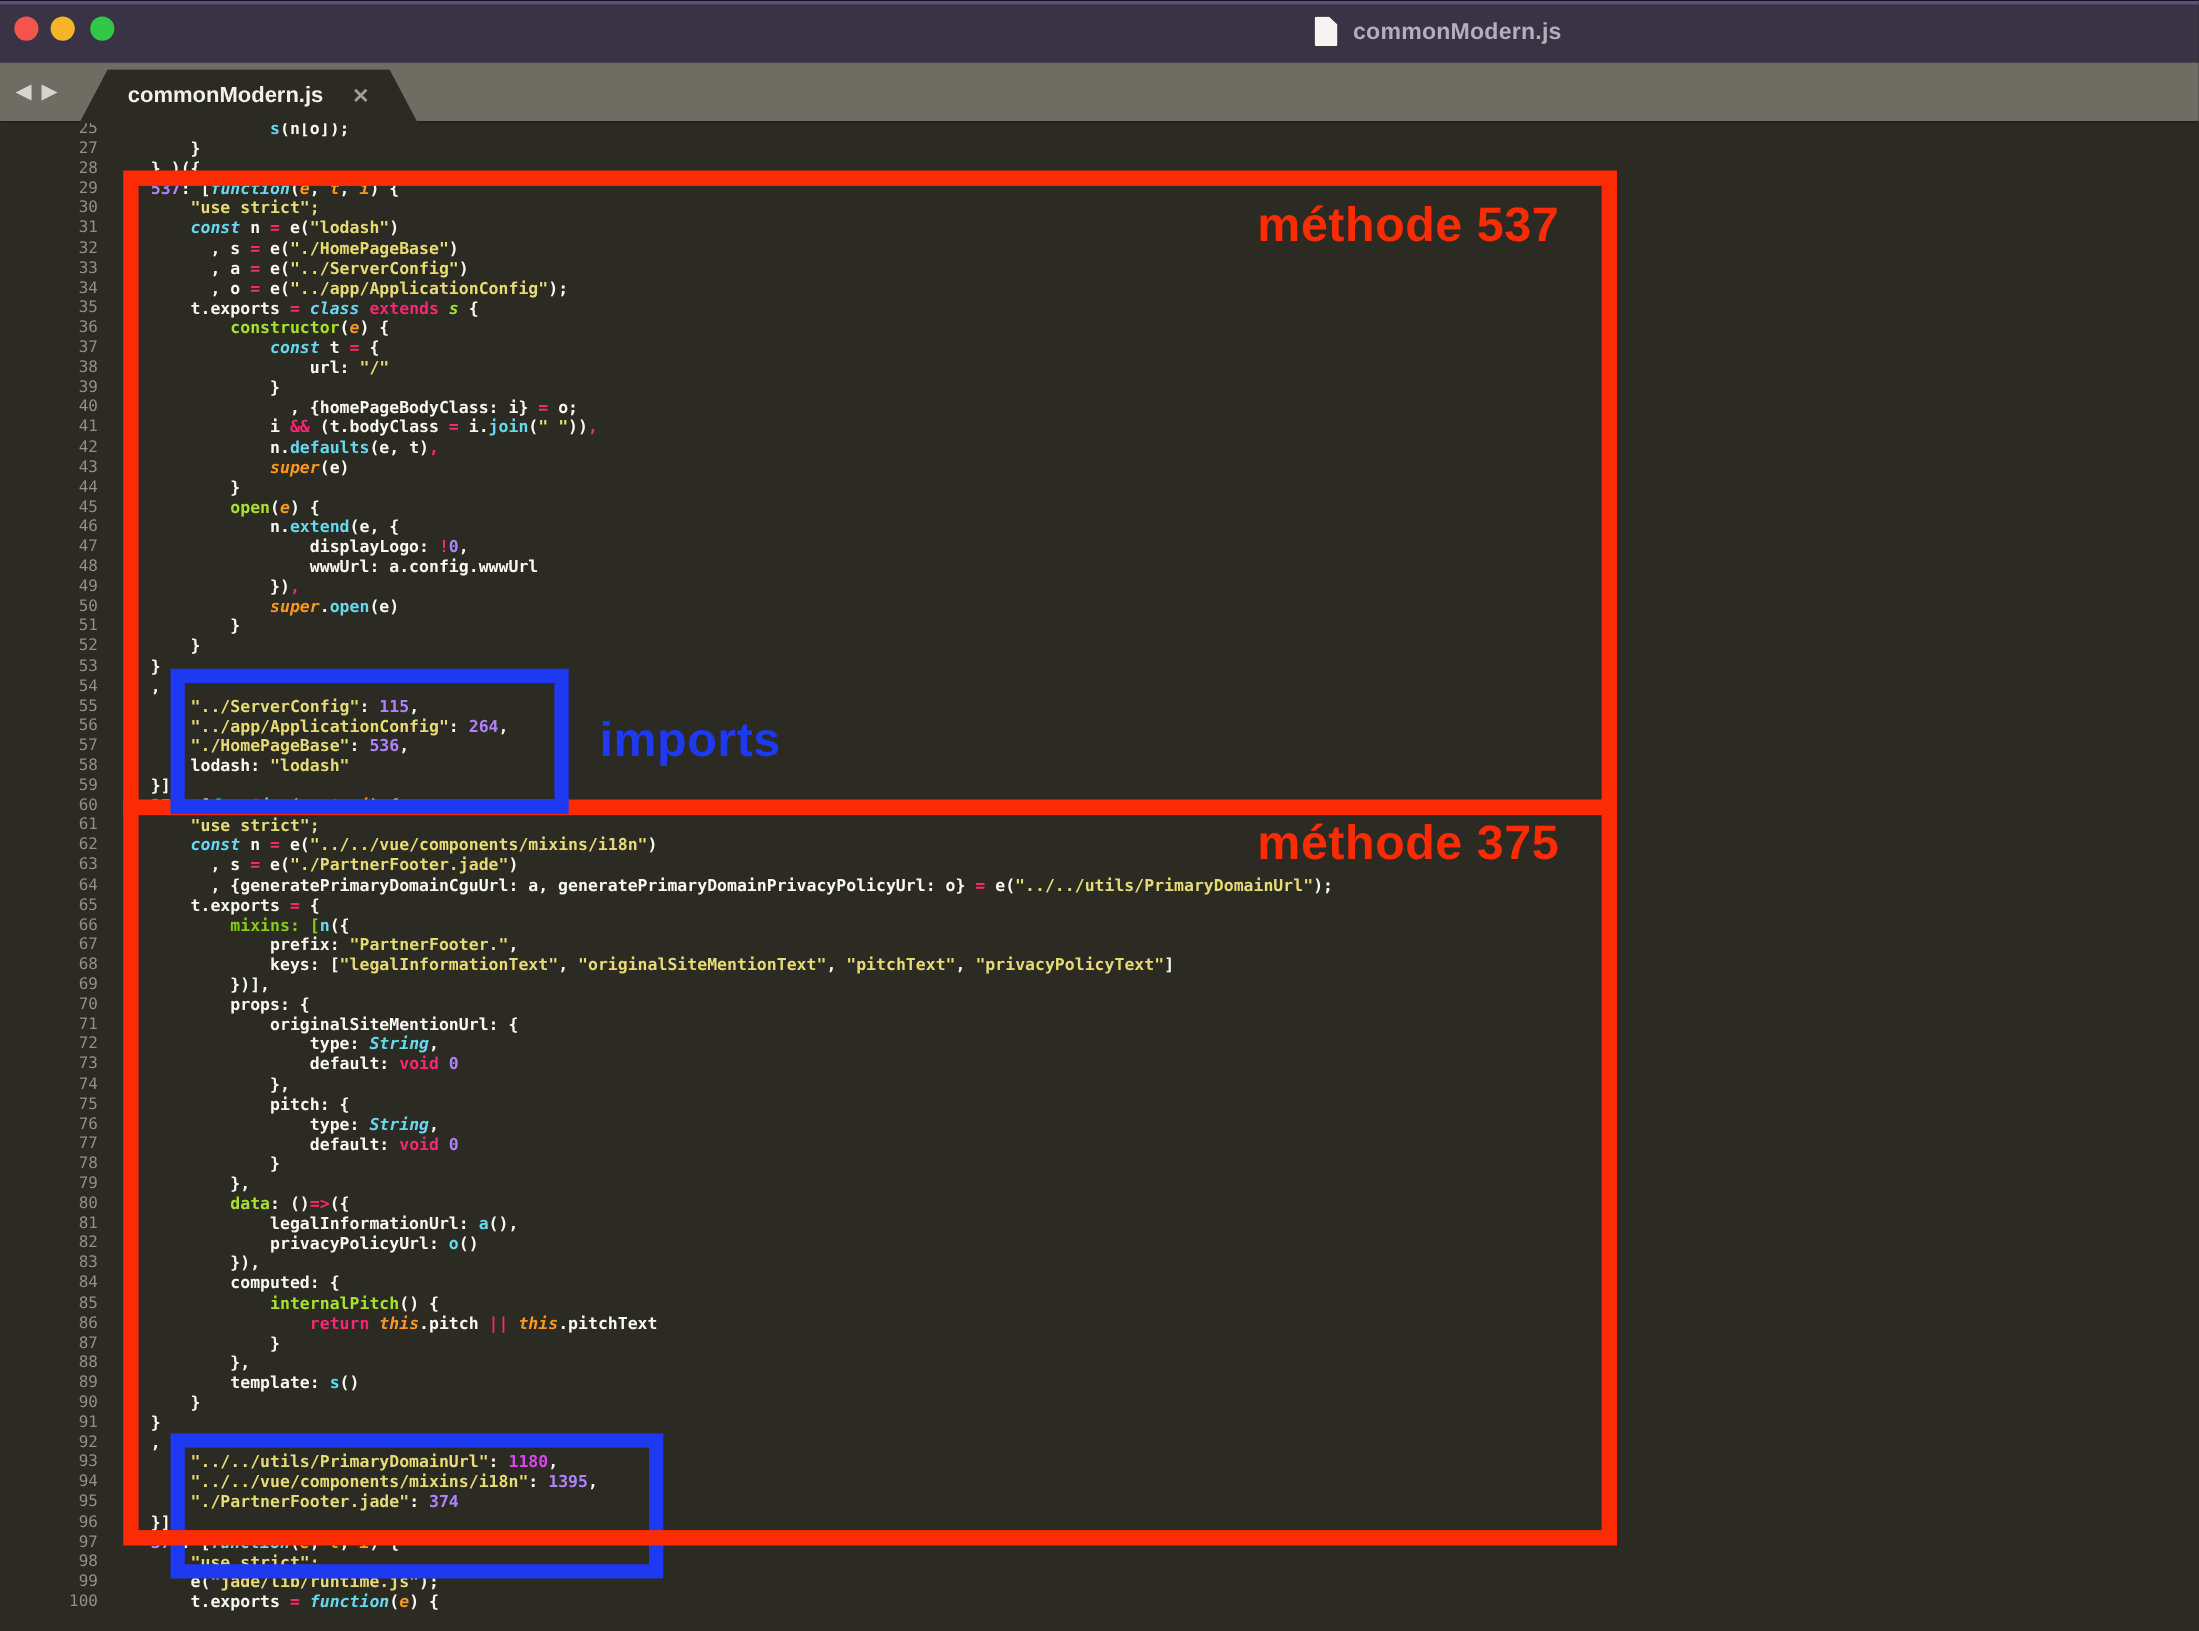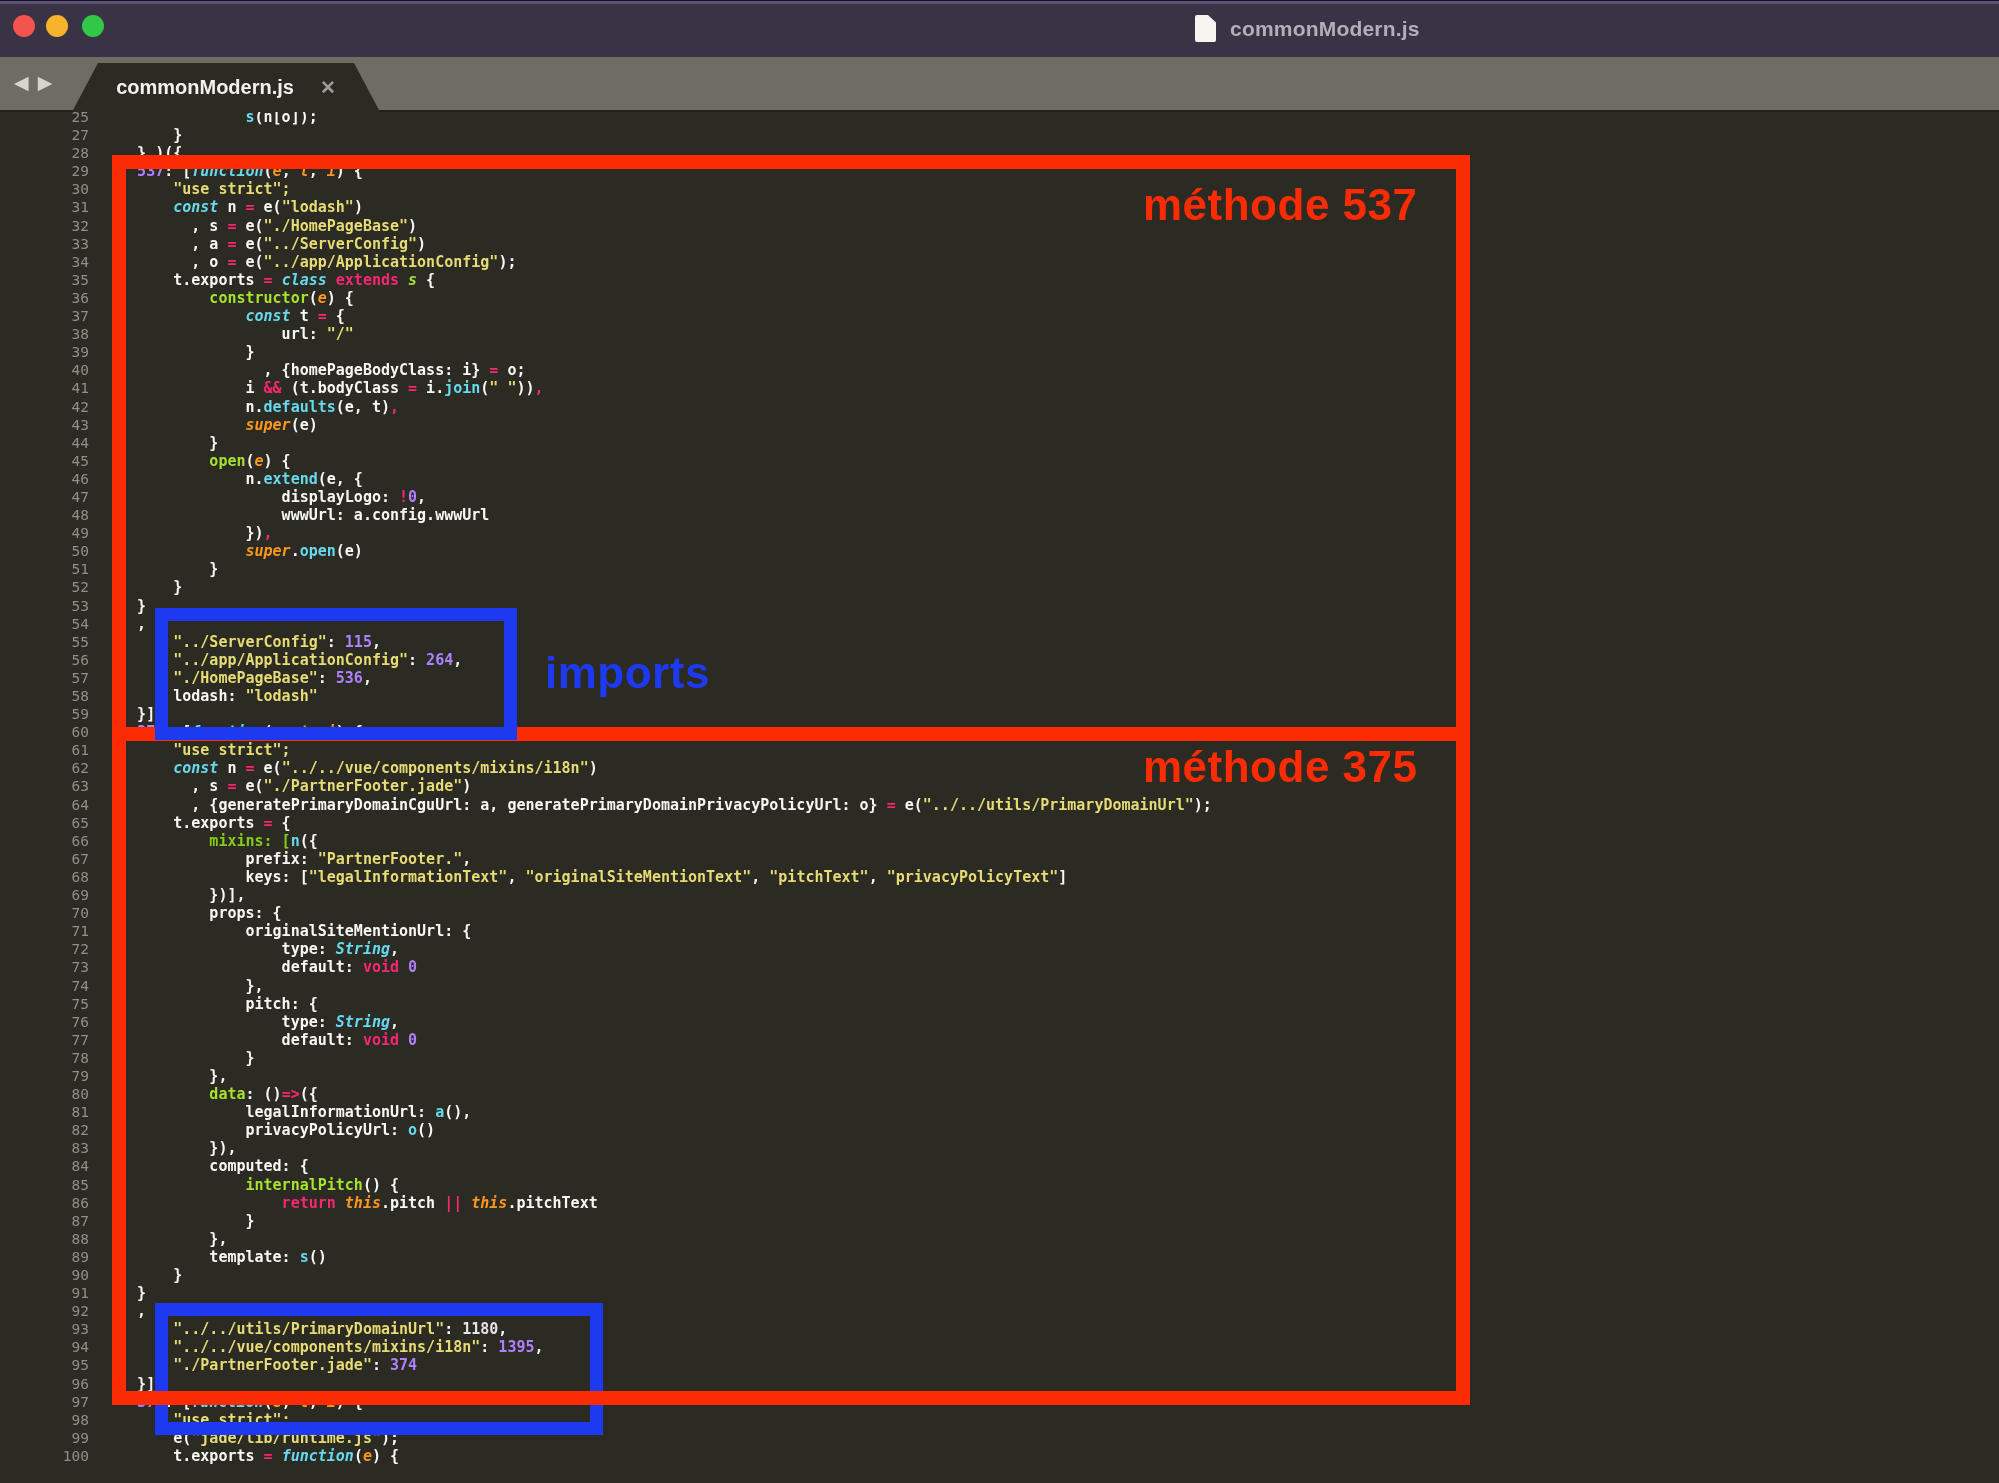--- a/index.html
+++ b/index.html
@@ -135,21 +135,21 @@
         <div class="line"><span class="ln">83</span><span class="code"><span style="color: rgb(248, 248, 242);">            }),</span></span></div>
         <div class="line"><span class="ln">84</span><span class="code"><span style="color: rgb(248, 248, 242);">            computed: {</span></span></div>
         <div class="line"><span class="ln">85</span><span class="code"><span style="color: rgb(166, 226, 46);">                internalPitch</span><span style="color: rgb(248, 248, 242);">() {</span></span></div>
         <div class="line"><span class="ln">86</span><span class="code"><span style="color: rgb(249, 38, 114);">                    return</span><span style="color: rgb(248, 248, 242);"> </span><span style="color: rgb(253, 151, 31); font-style: italic;">this</span><span style="color: rgb(248, 248, 242);">.pitch </span><span style="color: rgb(249, 38, 114);">||</span><span style="color: rgb(248, 248, 242);"> </span><span style="color: rgb(253, 151, 31); font-style: italic;">this</span><span style="color: rgb(248, 248, 242);">.pitchText</span></span></div>
         <div class="line"><span class="ln">87</span><span class="code"><span style="color: rgb(248, 248, 242);">                }</span></span></div>
         <div class="line"><span class="ln">88</span><span class="code"><span style="color: rgb(248, 248, 242);">            },</span></span></div>
         <div class="line"><span class="ln">89</span><span class="code"><span style="color: rgb(248, 248, 242);">            template: </span><span style="color: rgb(102, 217, 239);">s</span><span style="color: rgb(248, 248, 242);">()</span></span></div>
         <div class="line"><span class="ln">90</span><span class="code"><span style="color: rgb(248, 248, 242);">        }</span></span></div>
         <div class="line"><span class="ln">91</span><span class="code"><span style="color: rgb(248, 248, 242);">    }</span></span></div>
         <div class="line"><span class="ln">92</span><span class="code"><span style="color: rgb(248, 248, 242);">    , {</span></span></div>
-        <div class="line"><span class="ln">93</span><span class="code"><span style="color: rgb(230, 219, 116);">        "../../utils/PrimaryDomainUrl"</span><span style="color: rgb(248, 248, 242);">: </span><span style="color: #e5e5e5; margin-top: 35px;">1180</span><span style="color: rgb(248, 248, 242);">,</span></span></div>
+        <div class="line"><span class="ln">93</span><span class="code"><span style="color: rgb(230, 219, 116);">        "../../utils/PrimaryDomainUrl"</span><span style="color: rgb(248, 248, 242);">: </span><span style="color: #d946ef; margin-top: 35px;">1180</span><span style="color: rgb(248, 248, 242);">,</span></span></div>
         <div class="line"><span class="ln">94</span><span class="code"><span style="color: rgb(230, 219, 116);">        "../../vue/components/mixins/i18n"</span><span style="color: rgb(248, 248, 242);">: </span><span style="color: rgb(174, 129, 255);">1395</span><span style="color: rgb(248, 248, 242);">,</span></span></div>
         <div class="line"><span class="ln">95</span><span class="code"><span style="color: rgb(230, 219, 116);">        "./PartnerFooter.jade"</span><span style="color: rgb(248, 248, 242);">: </span><span style="color: rgb(174, 129, 255);">374</span></span></div>
         <div class="line"><span class="ln">96</span><span class="code"><span style="color: rgb(248, 248, 242);">    }],</span></span></div>
         <div class="line"><span class="ln">97</span><span class="code"><span style="color: rgb(174, 129, 255);">    374</span><span style="color: rgb(248, 248, 242);">: [</span><span style="color: rgb(102, 217, 239); font-style: italic;">function</span><span style="color: rgb(248, 248, 242);">(</span><span style="color: rgb(253, 151, 31); font-style: italic;">e</span><span style="color: rgb(248, 248, 242);">, </span><span style="color: rgb(253, 151, 31); font-style: italic;">t</span><span style="color: rgb(248, 248, 242);">, </span><span style="color: rgb(253, 151, 31); font-style: italic;">i</span><span style="color: rgb(248, 248, 242);">) {</span></span></div>
         <div class="line"><span class="ln">98</span><span class="code"><span style="color: rgb(230, 219, 116);">        "use strict";</span></span></div>
         <div class="line"><span class="ln">99</span><span class="code"><span style="color: rgb(248, 248, 242);">        e(</span><span style="color: rgb(230, 219, 116);">"jade/lib/runtime.js"</span><span style="color: rgb(248, 248, 242);">);</span></span></div>
         <div class="line"><span class="ln">100</span><span class="code"><span style="color: rgb(248, 248, 242);">        t.exports </span><span style="color: rgb(249, 38, 114);">=</span><span style="color: rgb(248, 248, 242);"> </span><span style="color: rgb(102, 217, 239); font-style: italic;">function</span><span style="color: rgb(248, 248, 242);">(</span><span style="color: rgb(253, 151, 31); font-style: italic;">e</span><span style="color: rgb(248, 248, 242);">) {</span></span></div>
       </div>
   </div>
 

